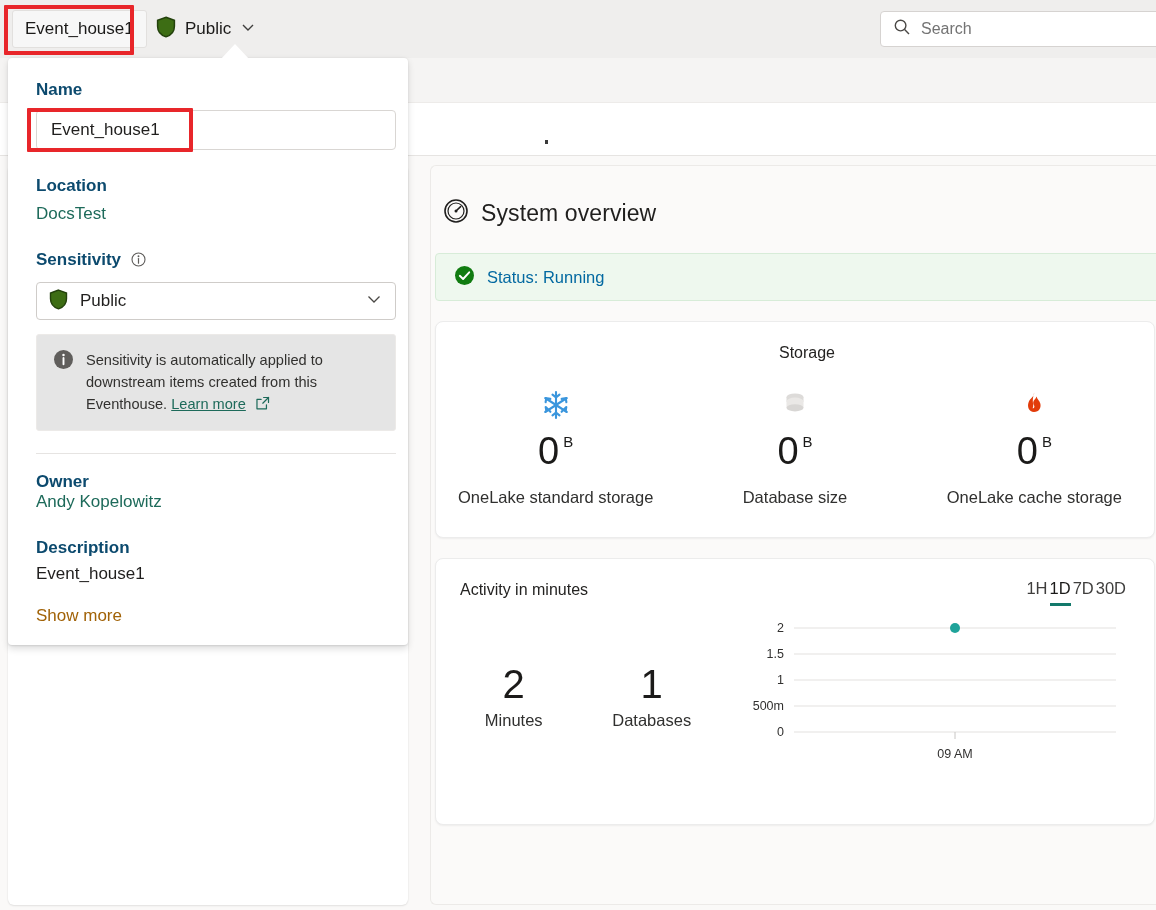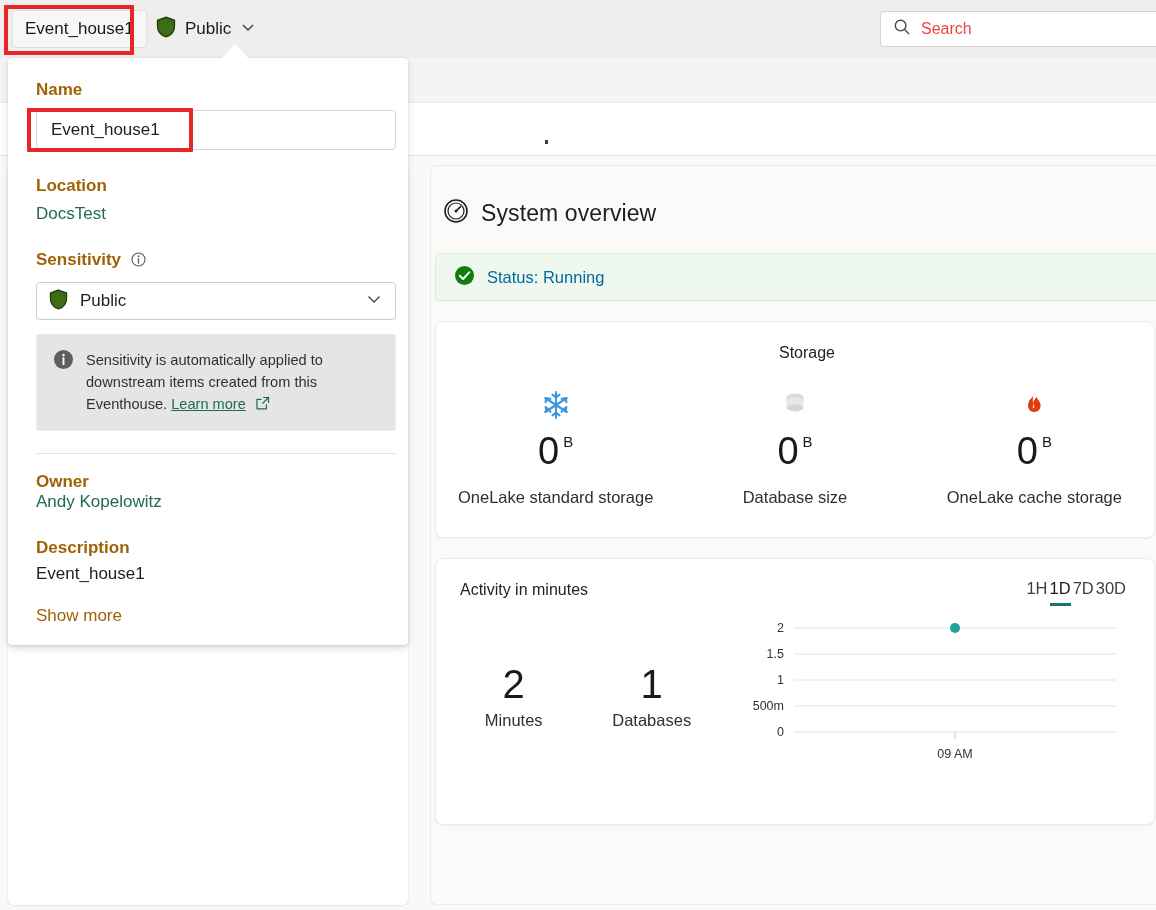--- a/index.html
+++ b/index.html
@@ -27,21 +27,21 @@
     display: flex; align-items: center; gap: 9px; padding: 0 8px;
     font-size: 17px; color: #1b1a19; white-space: nowrap;
   }
   .chev-small { display:block; }
 
   .search-box {
     position: absolute; left: 880px; top: 11px; width: 300px; height: 36px;
     background: #ffffff; border: 1px solid #d6d3d1; border-radius: 4px;
     display: flex; align-items: center; gap: 10px; padding: 0 12px;
   }
-  .search-ph { font-size: 16px; color: #ef4444; }
+  .search-ph { font-size: 16px; color: #737373; }
 
   
   .cmd-strip {
     position: absolute; left: 0; top: 58px; width: 1156px; height: 45px;
     background: #f5f4f3; border-bottom: 1px solid #edebe9;
   }
   .breadcrumb-strip {
     position: absolute; left: 0; top: 103px; width: 1156px; height: 52px;
     background: #ffffff;
   }
@@ -121,21 +121,21 @@
     background: #ffffff; border-radius: 4px;
     box-shadow: 0 3.2px 7.2px rgba(0,0,0,.13), 0 .6px 1.8px rgba(0,0,0,.10);
     padding: 22px 28px 0 28px;
     z-index: 40;
   }
   .popup-arrow {
     position: absolute; left: 220px; top: 44px; width: 30px; height: 16px;
     background: #ffffff; z-index: 41;
     clip-path: polygon(50% 0%, 100% 100%, 0% 100%);
   }
-  .fld-label { font-size: 17px; font-weight: bold; color: #a16207; }
+  .fld-label { font-size: 17px; font-weight: bold; color: #0c4a6e; }
   .fld-label.sp { margin-top: 26px; }
   .name-input {
     margin-top: 10px; width: 360px; height: 40px;
     border: 1px solid #d9d6d3; border-radius: 4px;
     display: flex; align-items: center; padding-left: 14px;
     font-size: 17px; color: #201f1e; background: #fff;
   }
   .link-val { margin-top: 8px; font-size: 17px; color: #1d6a5a; display: inline-block; }
   .info-circle { display: inline-block; vertical-align: -2px; margin-left: 5px; }
 

